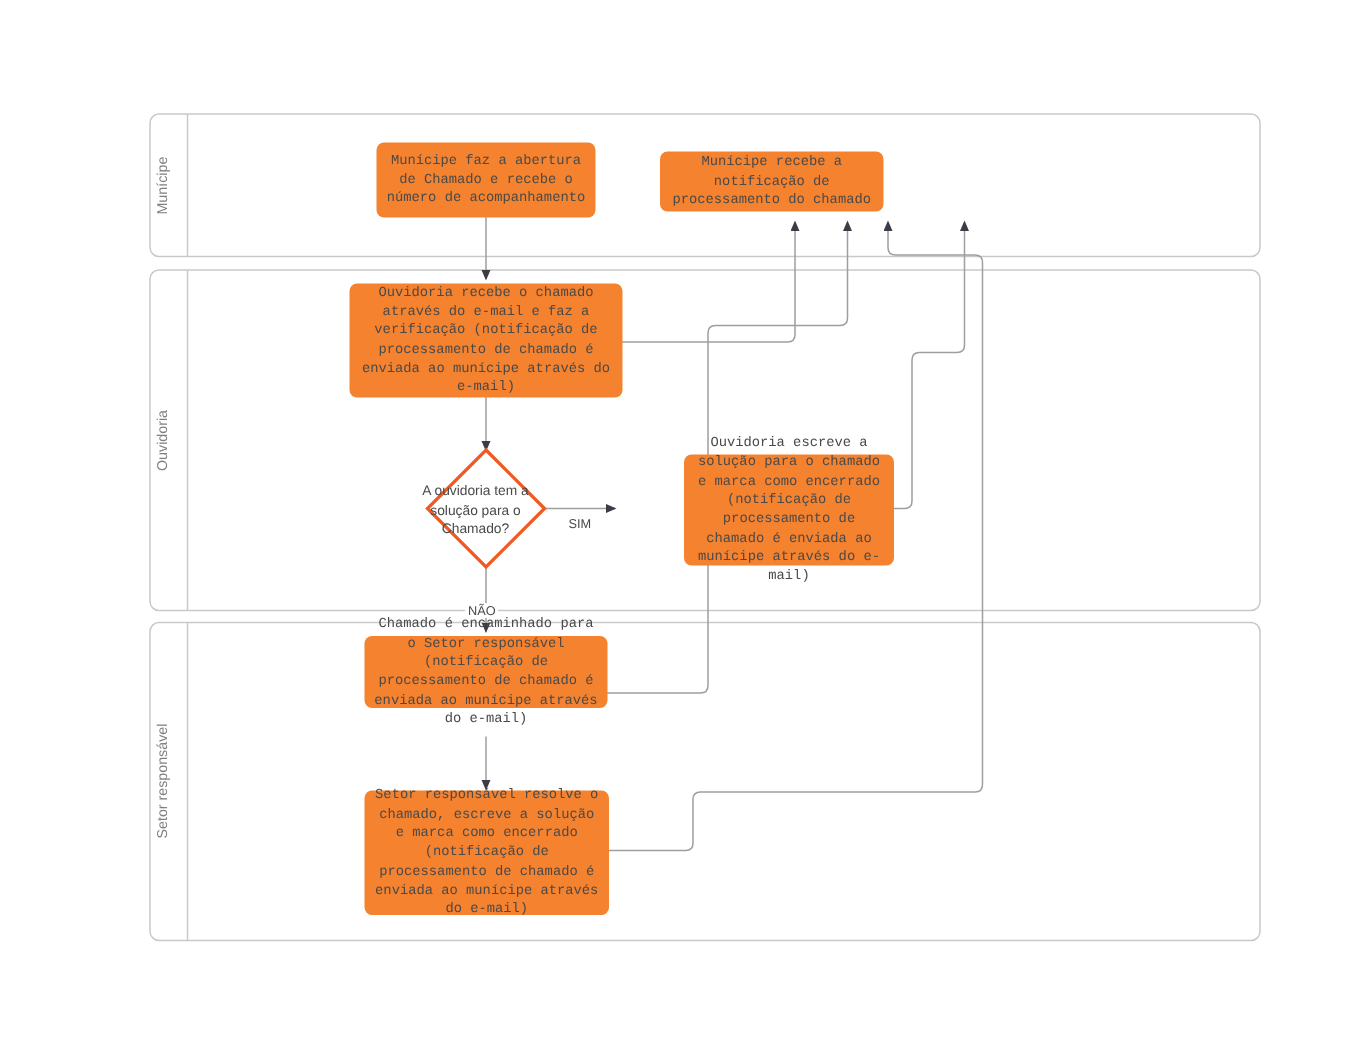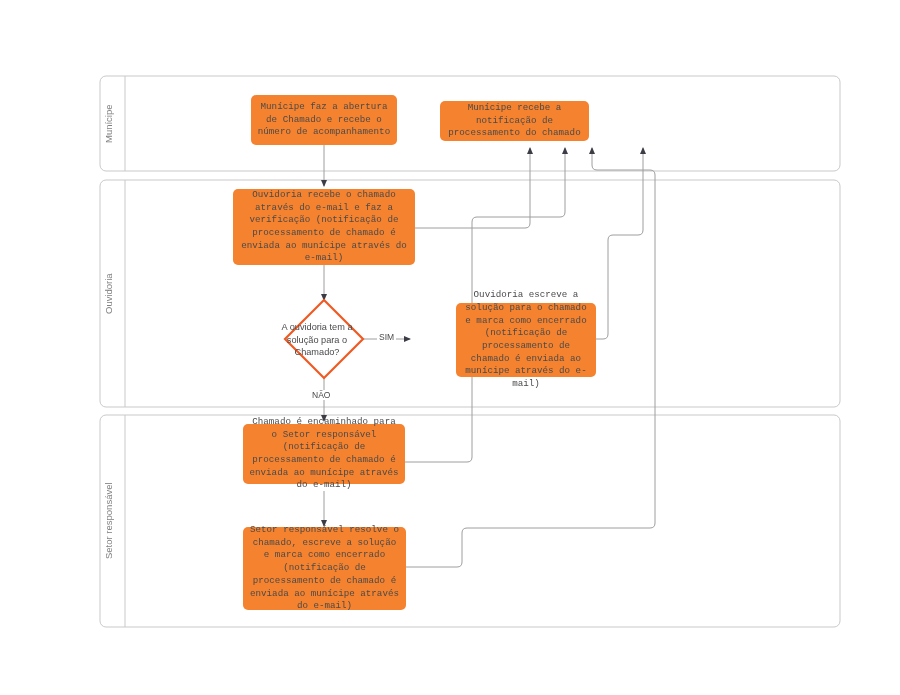--- a/index.html
+++ b/index.html
@@ -74,20 +74,21 @@
     font-size: 9.2px;
     line-height: 1.4;
   }
   .edge-label {
     position: absolute;
     color: #4a4a4a;
     font-size: 8.5px;
     background: #ffffff;
     padding: 0 2px;
     white-space: nowrap;
+    margin-top: 12px;
   }
 </style>
 </head>
 <body>
 
 <div id="canvas">
 
 
   <svg id="diagram-svg" viewBox="0 0 900 695" xmlns="http://www.w3.org/2000/svg">
     <defs>
@@ -139,20 +140,20 @@
   <div class="node process" style="left:251px; top:95px; width:146px; height:50px;">Munícipe faz a abertura de Chamado e recebe o número de acompanhamento</div>
 
   <div class="node process" style="left:440px; top:101px; width:149px; height:40px;">Munícipe recebe a notificação de processamento do chamado</div>
 
   <div class="node process" style="left:233px; top:189px; width:182px; height:76px;">Ouvidoria recebe o chamado através do e-mail e faz a verificação (notificação de processamento de chamado é enviada ao munícipe através do e-mail)</div>
 
   <div class="decision-label" style="left:281px; top:319px; width:72px; height:42px;">A ouvidoria tem a solução para o Chamado?</div>
 
   <div class="node process" style="left:436px; top:303px; width:140px; height:74px;margin-left:20px;">Ouvidoria escreve a solução para o chamado e marca como encerrado (notificação de processamento de chamado é enviada ao munícipe através do e-mail)</div>
 
-  <div class="node process" style="left:243px; top:424px; width:162px; height:60px;">Chamado é encaminhado para o Setor responsável (notificação de processamento de chamado é enviada ao munícipe através do e-mail)</div>
+  <div class="node process" style="left:243px; top:424px; width:162px; height:48px;">Chamado é encaminhado para o Setor responsável (notificação de processamento de chamado é enviada ao munícipe através do e-mail)</div>
 
   <div class="node process" style="left:243px; top:527px; width:163px; height:83px;">Setor responsável resolve o chamado, escreve a solução e marca como encerrado (notificação de processamento de chamado é enviada ao munícipe através do e-mail)</div>
 
   <div class="edge-label" style="left:377px; top:332px;">SIM</div>
   <div class="edge-label" style="left:310px; top:390px;">NÃO</div>
 
 </div>
 
 </body></html>

